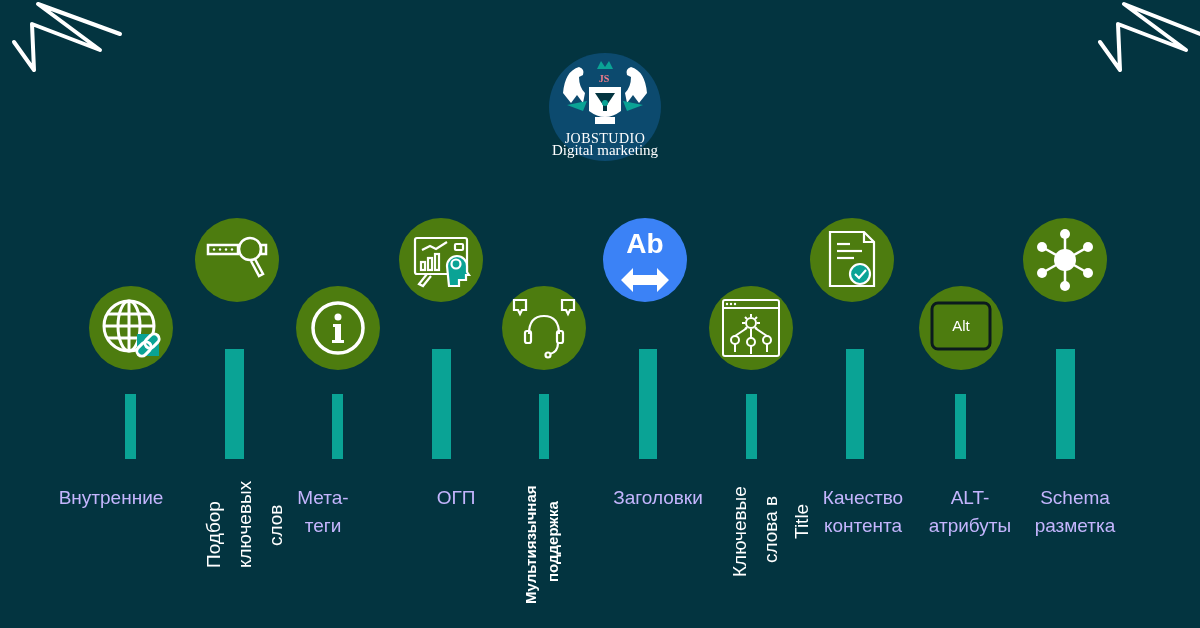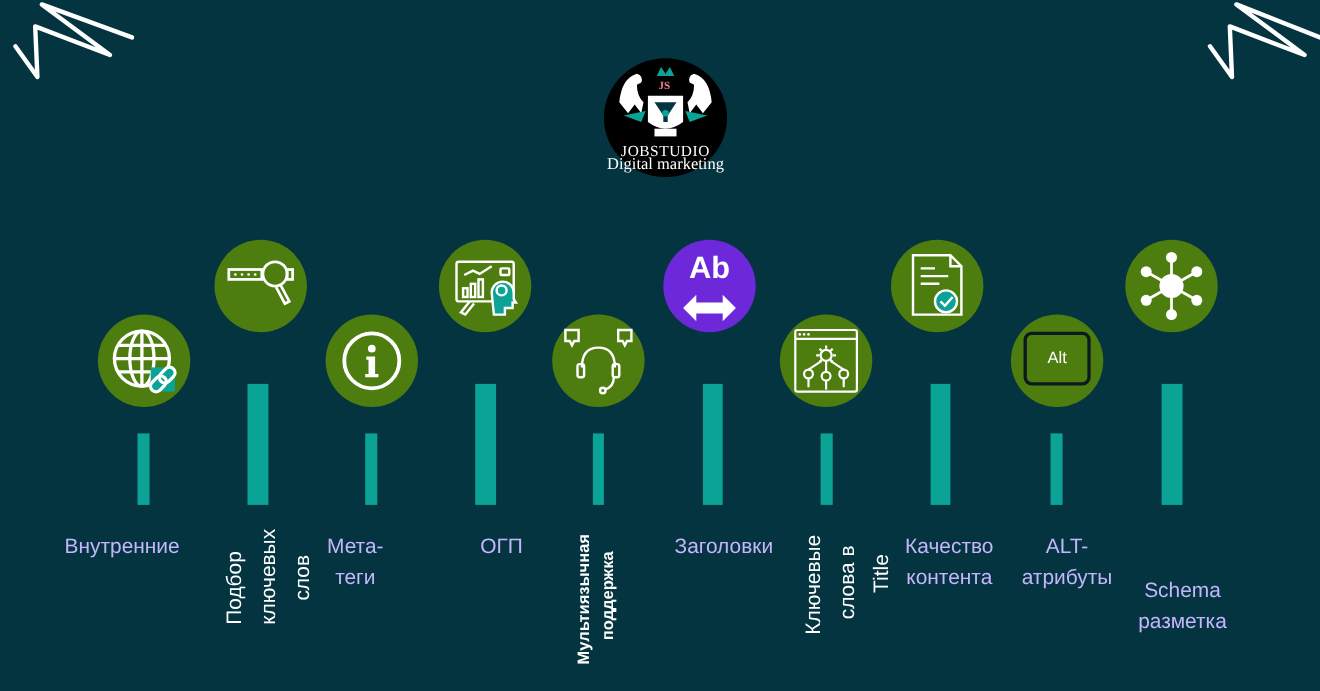--- a/index.html
+++ b/index.html
@@ -1,22 +1,22 @@
 <!DOCTYPE html>
 <html><head>
 <meta charset="utf-8">
 <style>
   html,body{margin:0;padding:0;}
   body{width:1200px;height:628px;background:#033440;position:relative;overflow:hidden;font-family:"Liberation Sans",sans-serif;color:#fff;}
   .abs{position:absolute;}
   .scribble{position:absolute;}
-  .logo{position:absolute;left:549px;top:53px;width:112px;height:108px;border-radius:50%;background:#000000;}
+  .logo{position:absolute;left:549px;top:53px;width:112px;height:108px;border-radius:50%;background:#0c4a6e;}
   .logo-text{position:absolute;left:0;width:112px;text-align:center;font-family:"Liberation Serif",serif;}
   .circle{position:absolute;width:84px;height:84px;border-radius:50%;background:#4d7c0f;}
-  .circle.pink{background:#6d28d9;}
+  .circle.pink{background:#3b82f6;}
   .circle svg{position:absolute;left:0;top:0;width:84px;height:84px;}
   .bar{position:absolute;background:#0aa395;}
   .label{position:absolute;font-size:19px;line-height:28px;text-align:center;color:#c4b5fd;white-space:nowrap;}
   .vlabel{position:absolute;font-size:19px;line-height:31px;color:#fff;white-space:nowrap;transform-origin:0 0;transform:rotate(-90deg);text-align:left;}
   .vlabel.bold{font-weight:bold;font-size:15px;line-height:22px;}
 </style>
 </head>
 <body>
 
 <svg class="scribble" style="left:0;top:0" width="140" height="80" viewBox="0 0 140 80">
@@ -224,16 +224,16 @@
         <circle cx="42" cy="16" r="5"></circle>
         <circle cx="42" cy="68" r="5"></circle>
         <circle cx="19" cy="29" r="5"></circle>
         <circle cx="65" cy="29" r="5"></circle>
         <circle cx="19" cy="55" r="5"></circle>
         <circle cx="65" cy="55" r="5"></circle>
       </g>
     </svg>
 </div>
 <div class="bar" style="left:1056px;top:349px;width:19px;height:110px;"></div>
-<div class="label" style="left:1022px;top:484px;width:106px;margin-top:40px;">
+<div class="label" style="left:1022px;top:484px;width:106px;">
   <div>Schema</div>
   <div>разметка</div>
 </div>
 
 </body></html>

